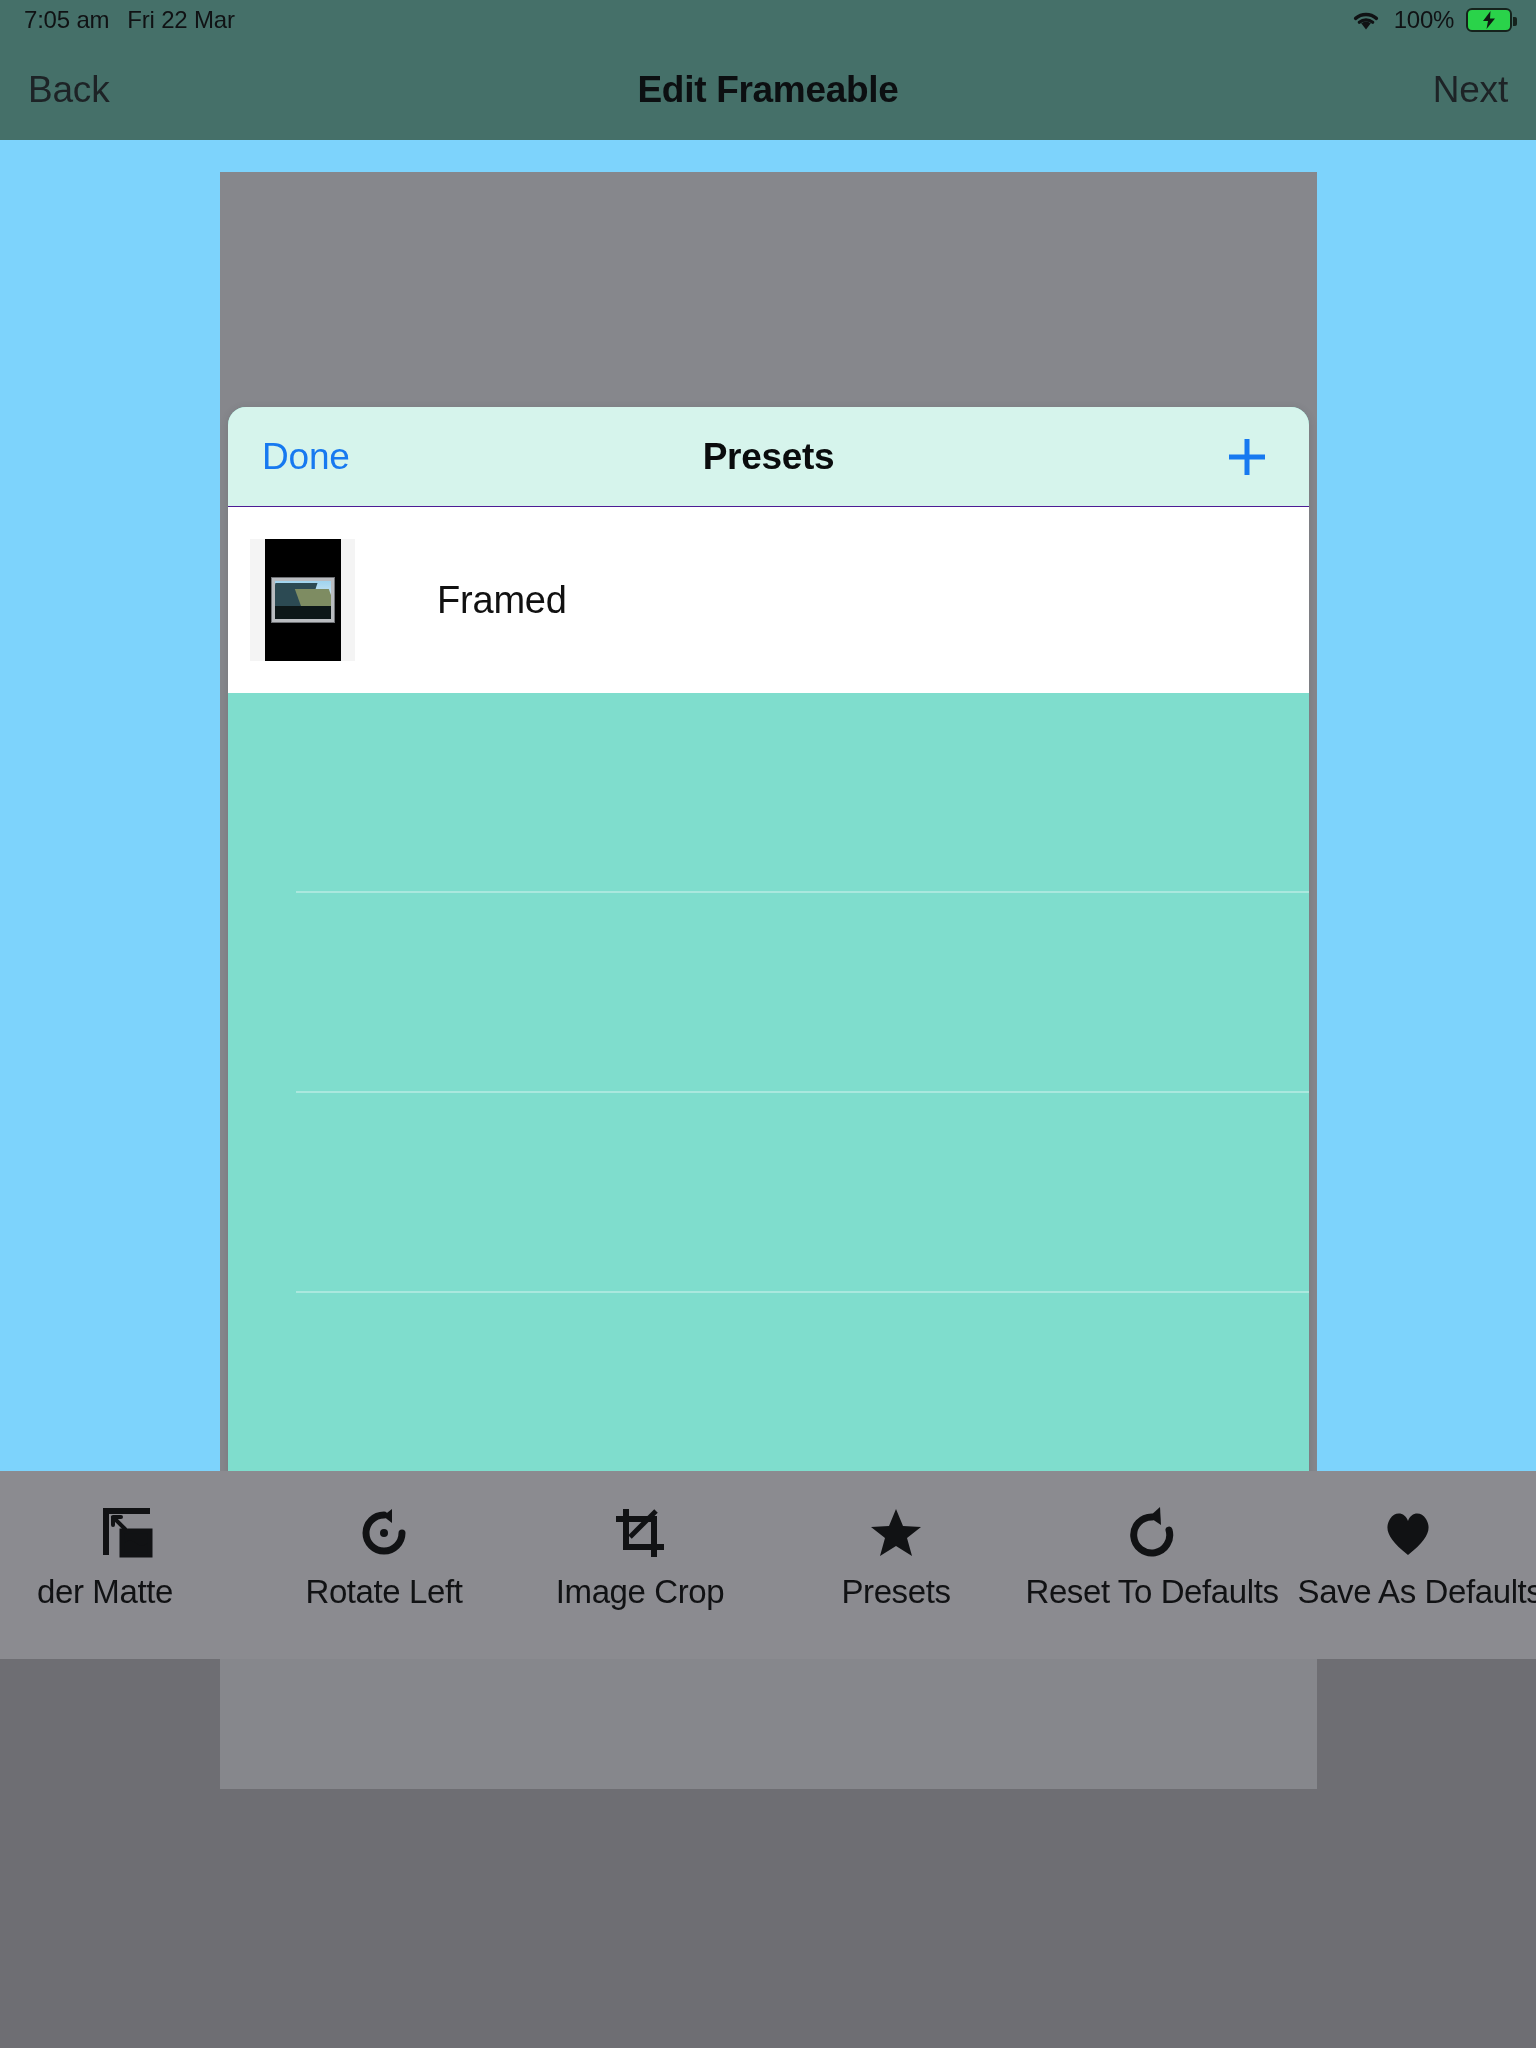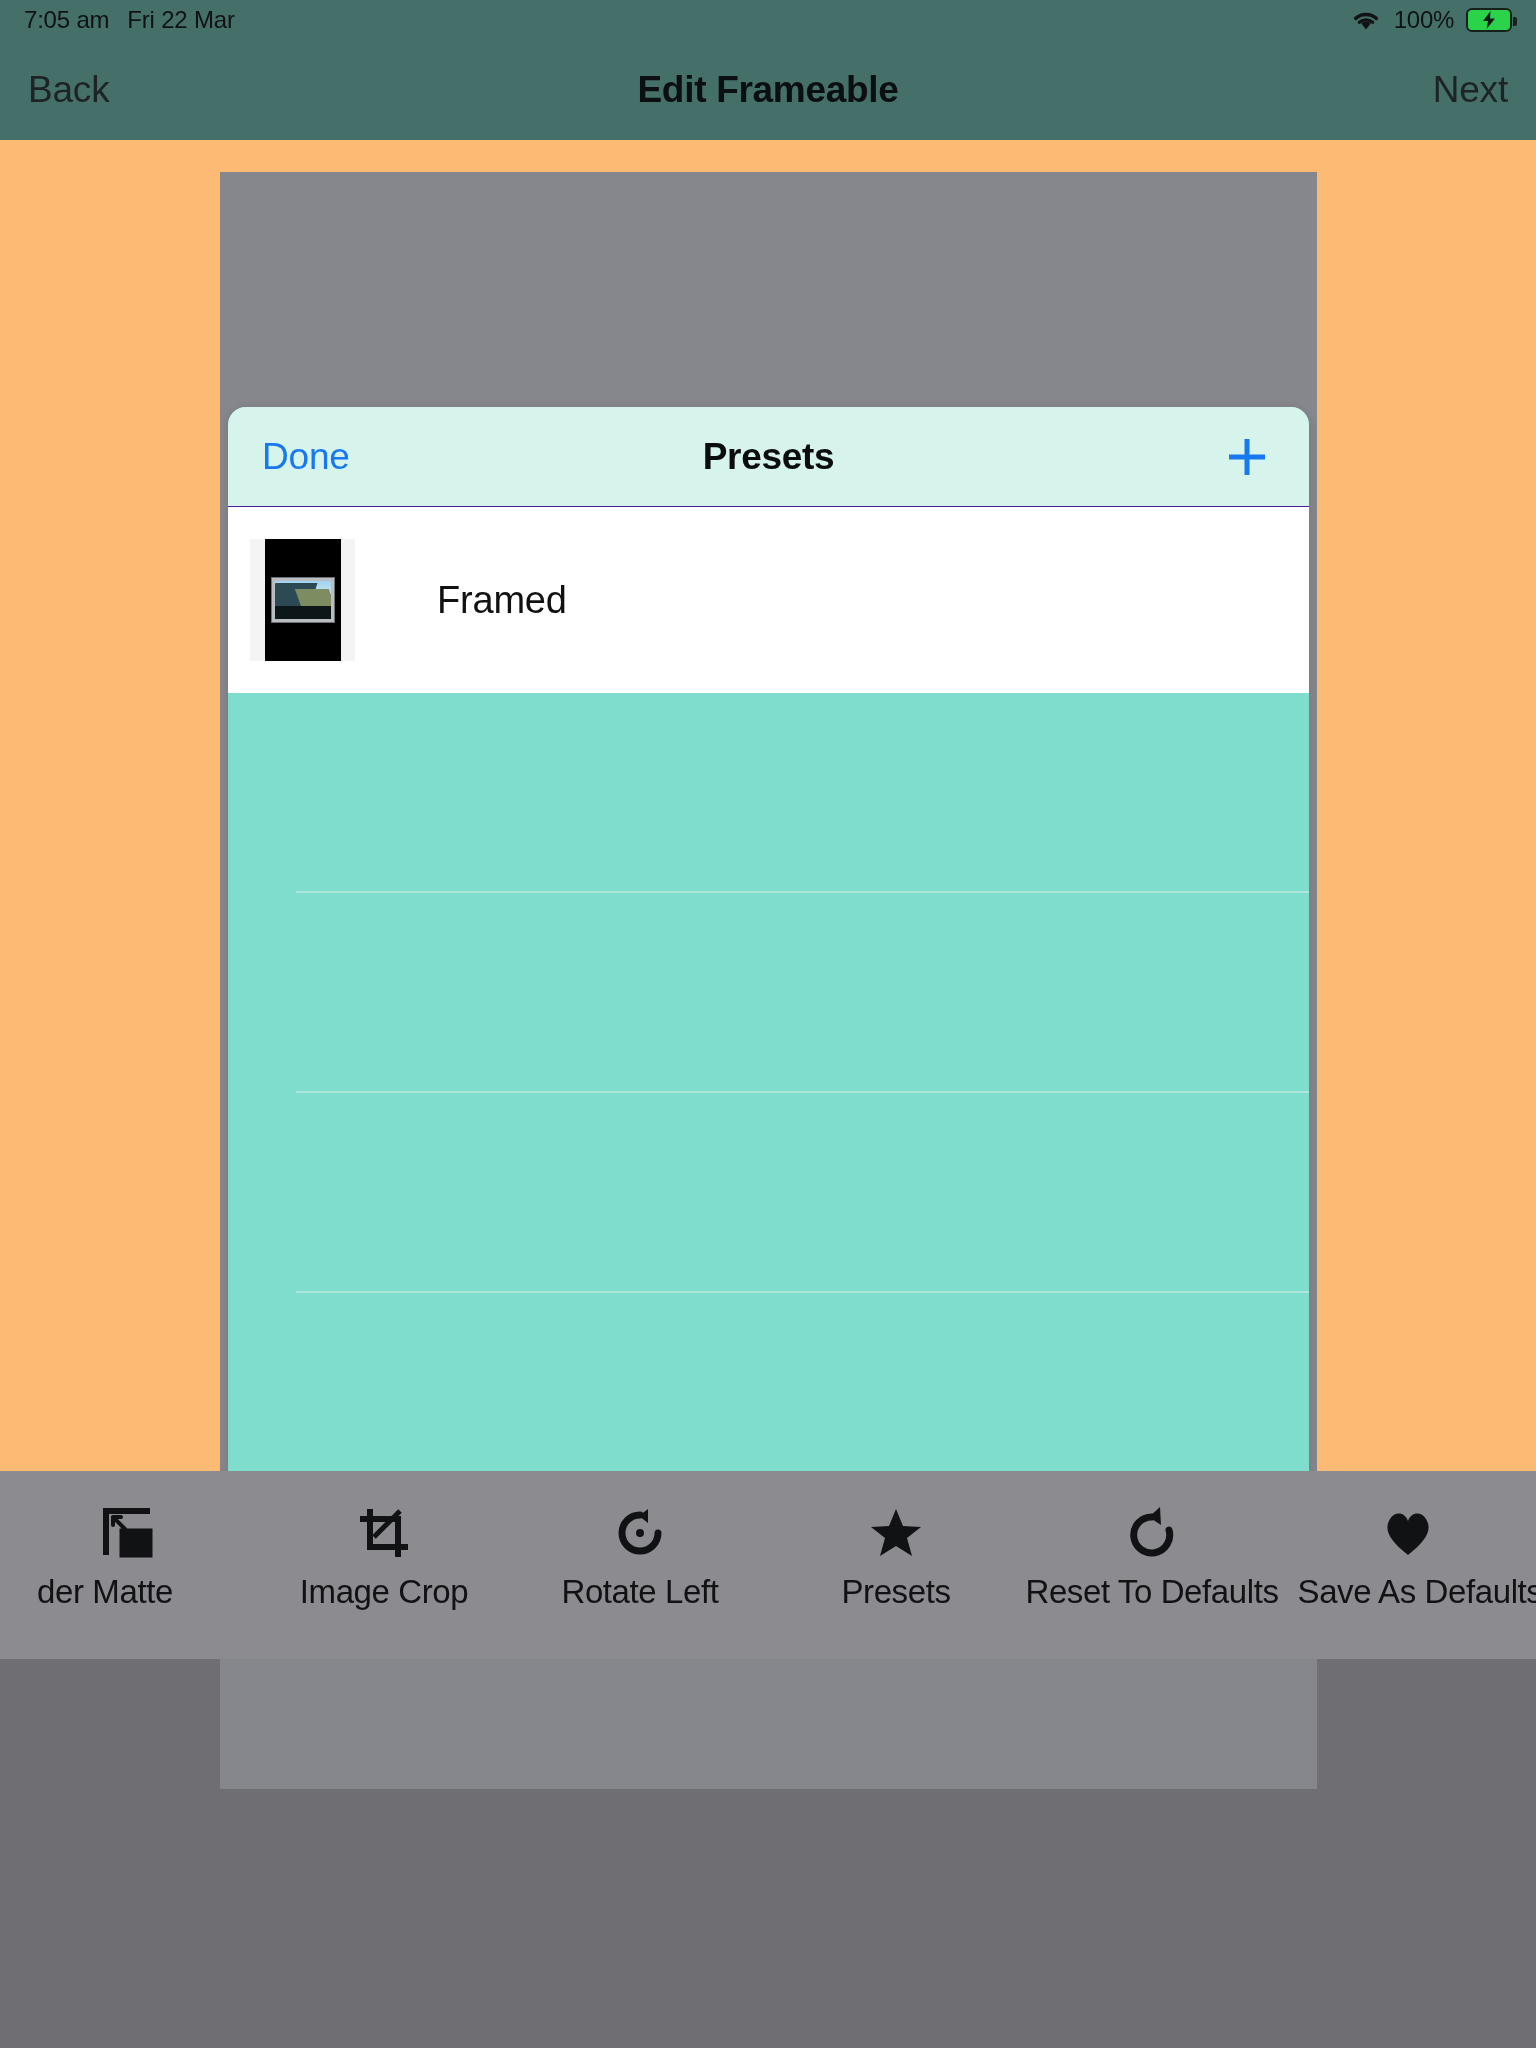--- a/index.html
+++ b/index.html
@@ -9,21 +9,21 @@
     height: 2048px;
     overflow: hidden;
     font-family: "Liberation Sans", sans-serif;
     background: #6e6e73;
   }
 
   #screen {
     position: relative;
     width: 1536px;
     height: 1659px;
-    background: #fdba74;
+    background: #7dd3fc;
   }
 
   
   .status-bar {
     position: absolute;
     top: 0; left: 0;
     width: 1536px;
     height: 40px;
     background: #457069;
     display: flex;
@@ -346,39 +346,39 @@
           <path d="M22 40 q7 -8 14 -2 q7 6 14 -2 V26 H22 Z" fill="#111214"></path>
           <rect x="22" y="26" width="28" height="24" fill="none" stroke="#111214" stroke-width="5"></rect>
         </svg>
       </span>
       <span class="tool-label">der Matte</span>
     </div>
 
     <div class="tool-item">
       <span class="tool-icon">
         <svg viewBox="0 0 56 56" width="56" height="56">
+          <path d="M28 10 a18 18 0 1 0 18 18" stroke="#111214" stroke-width="7" fill="none" stroke-linecap="round"></path>
+          <path d="M36 4 L27 11 L36 18 Z" fill="#111214"></path>
+          <circle cx="28" cy="28" r="4" fill="#111214"></circle>
+        </svg>
+      </span>
+      <span class="tool-label">Rotate Left</span>
+    </div>
+
+    <div class="tool-item">
+      <span class="tool-icon">
+        <svg viewBox="0 0 56 56" width="56" height="56">
           <path d="M14 4 V42 H52" stroke="#111214" stroke-width="6" fill="none"></path>
           <path d="M4 14 H42 V52" stroke="#111214" stroke-width="6" fill="none"></path>
           <path d="M44 6 L18 32" stroke="#111214" stroke-width="5" fill="none"></path>
         </svg>
       </span>
       <span class="tool-label">Image Crop</span>
     </div>
 
-    <div class="tool-item">
-      <span class="tool-icon">
-        <svg viewBox="0 0 56 56" width="56" height="56">
-          <path d="M28 10 a18 18 0 1 0 18 18" stroke="#111214" stroke-width="7" fill="none" stroke-linecap="round"></path>
-          <path d="M36 4 L27 11 L36 18 Z" fill="#111214"></path>
-          <circle cx="28" cy="28" r="4" fill="#111214"></circle>
-        </svg>
-      </span>
-      <span class="tool-label">Rotate Left</span>
-    </div>
-
 
     <div class="tool-item">
       <span class="tool-icon">
         <svg viewBox="0 0 56 56" width="56" height="56">
           <path d="M28 4 L35 21 L53 22 L39 33 L44 51 L28 41 L12 51 L17 33 L3 22 L21 21 Z" fill="#111214"></path>
         </svg>
       </span>
       <span class="tool-label">Presets</span>
     </div>
 

